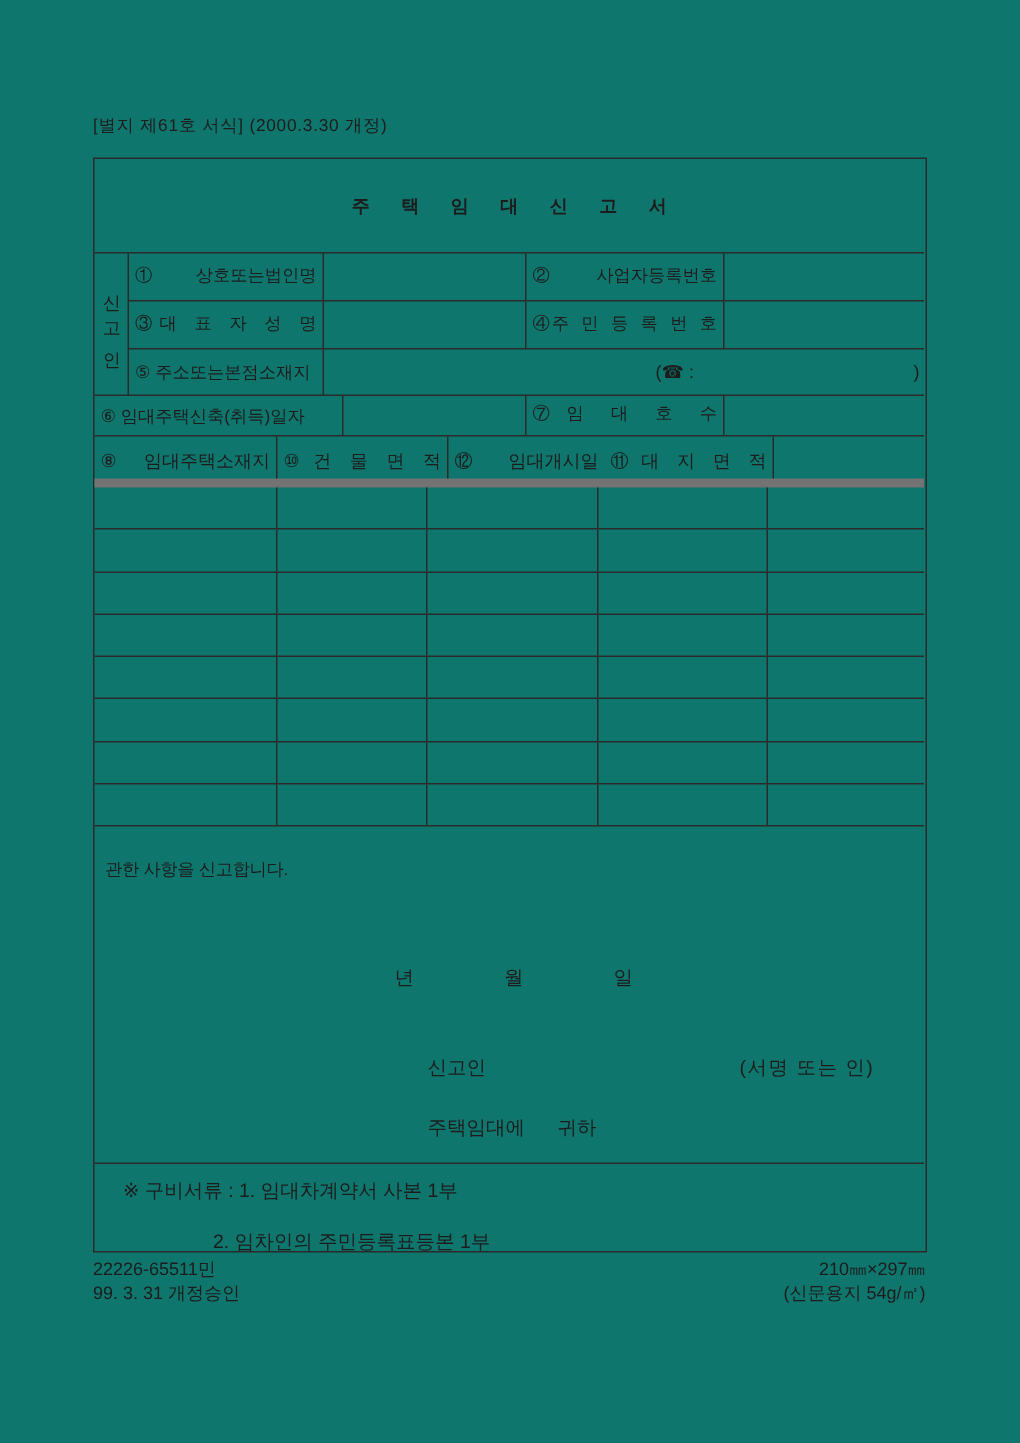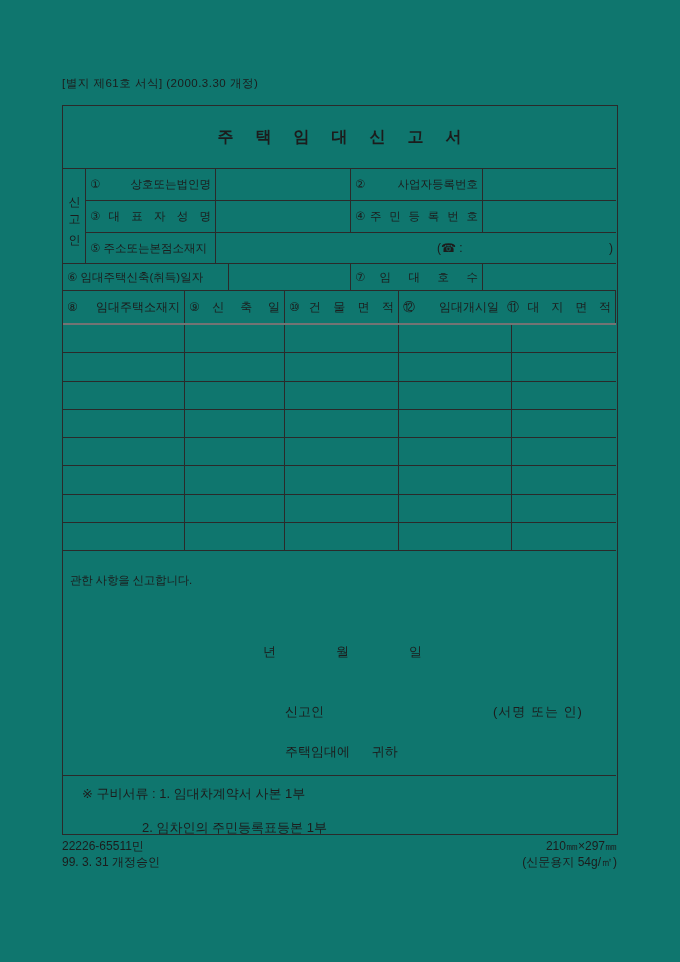--- a/index.html
+++ b/index.html
@@ -14,56 +14,56 @@
   }
   .form-box {
     position:absolute; left:62px; top:105px; width:556px; height:730px;
     border:1.5px solid #2a2a2a;
   }
   .title-row {
     position:absolute; left:0; top:0; width:553px; height:63px;
     border-bottom:1px solid #2a2a2a; display:flex; align-items:center; justify-content:center;
   }
   .title-row .title {
-    font-size:16px; font-weight:bold; letter-spacing:9px; white-space:pre;
+    font-size:12px; font-weight:bold; letter-spacing:9px; white-space:pre;
     padding-left:9px; font-family:"Liberation Serif","DejaVu Serif",serif;
   }
   .cell { border-right:1px solid #2a2a2a; height:100%; position:relative; }
   .cell.last { border-right:none; }
   .irow { position:absolute; display:flex; border-bottom:1px solid #2a2a2a; }
   .r1 { left:23px; top:63px;  width:530px; height:32px; }
   .r2 { left:23px; top:95px;  width:530px; height:32px; }
   .r3 { left:23px; top:127px; width:530px; height:31px; }
   .r4 { left:0;   top:158px; width:553px; height:27px; }
   .declarant-cell {
     position:absolute; left:0; top:63px; width:23px; height:95px;
     border-right:1px solid #2a2a2a; border-bottom:1px solid #2a2a2a;
     display:flex; align-items:center; justify-content:center;
     writing-mode:vertical-rl; text-orientation:upright;
     font-size:12px; letter-spacing:7px;
   }
   .lbl {
     font-size:11.5px; display:flex; align-items:center; padding:0 4px;
     white-space:pre; overflow:hidden;
   }
-  .lbl.just { display:block; text-align:justify; text-align-last:justify; }
+  .lbl.just { display:block; text-align:justify; text-align-last:justify;font-family:Liberation Mono, monospace; }
   .r1 .lbl.just, .r2 .lbl.just { line-height:31px; }
   .r4 .lbl.just { line-height:26px; }
   .w-lab1 { width:130px; }  .w-in1 { width:135px; }
   .w-lab2 { width:132px; }  .w-in2 { width:133px; }
   .r3 .w-val { width:400px; }
   .r4 .w-lab6 { width:166px; } .r4 .w-in6 { width:122px; }
   .phone-wrap {
     position:absolute; left:221px; right:3px; top:0; bottom:0;
     display:flex; justify-content:space-between; align-items:center;
     font-size:12px; white-space:pre;
   }
   
   .mheader { position:absolute; left:0; top:185px; width:553px; height:34px;
-    display:flex; border-bottom:2px solid #737373; }
+    display:flex; border-bottom:6px solid #737373; }
   .mh { font-size:12px; padding:0 4px; line-height:33px; white-space:pre;
     text-align:justify; text-align-last:justify; overflow:hidden; }
   .c1 { width:122px; } .c2 { width:100px; } .c3 { width:114px; }
   .c4 { width:113px; } .c5 { width:104px; }
   .mrows { position:absolute; left:0; top:219px; width:553px; }
   .trow { display:flex; height:28.25px; border-bottom:1px solid #2a2a2a; }
   
   .free-area { position:absolute; left:0; top:445px; width:553px; height:225px; }
   .decl { position:absolute; left:7px; top:17px; right:4px;
     font-size:11.5px; line-height:25px; letter-spacing:-0.2px; }
@@ -121,21 +121,20 @@
 
     <div class="irow r4">
       <div class="cell lbl w-lab6">⑥ 임대주택신축(취득)일자</div>
       <div class="cell w-in6"></div>
       <div class="cell lbl just w-lab2">⑦임 대 호 수</div>
       <div class="cell last w-in2"></div>
     </div>
 
     <div class="mheader">
       <div class="cell mh c1">⑧임대주택소재지</div>
-      <div class="cell mh c2">⑨신 축 일</div>
       <div class="cell mh c3">⑩건 물 면 적</div>
       <div class="cell mh c5 last">⑫임대개시일</div>
       <div class="cell mh c4">⑪대 지 면 적</div>
     </div>
 
     <div class="mrows" id="mrows">
         <div class="trow">
           <div class="cell c1"></div>
           <div class="cell c2"></div>
           <div class="cell c3"></div>

